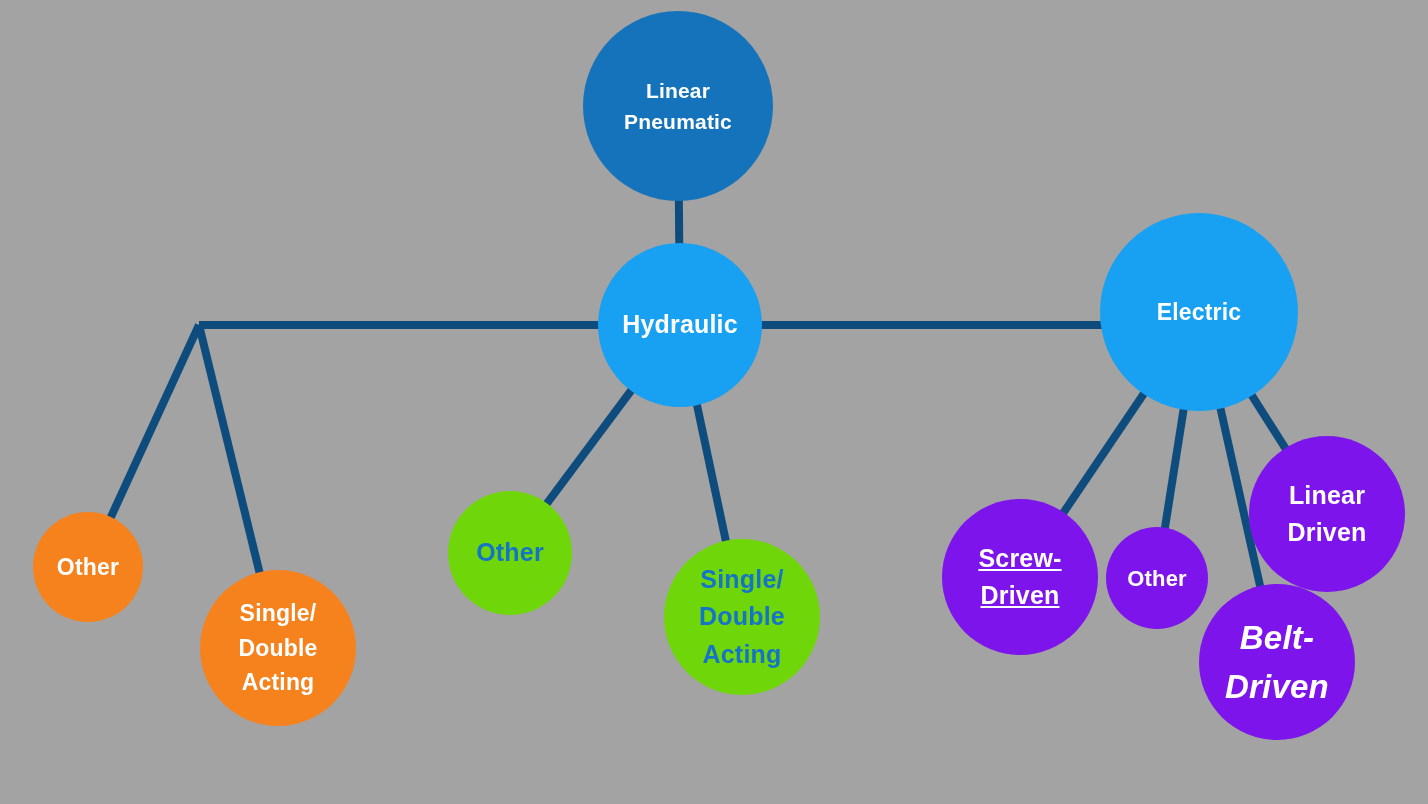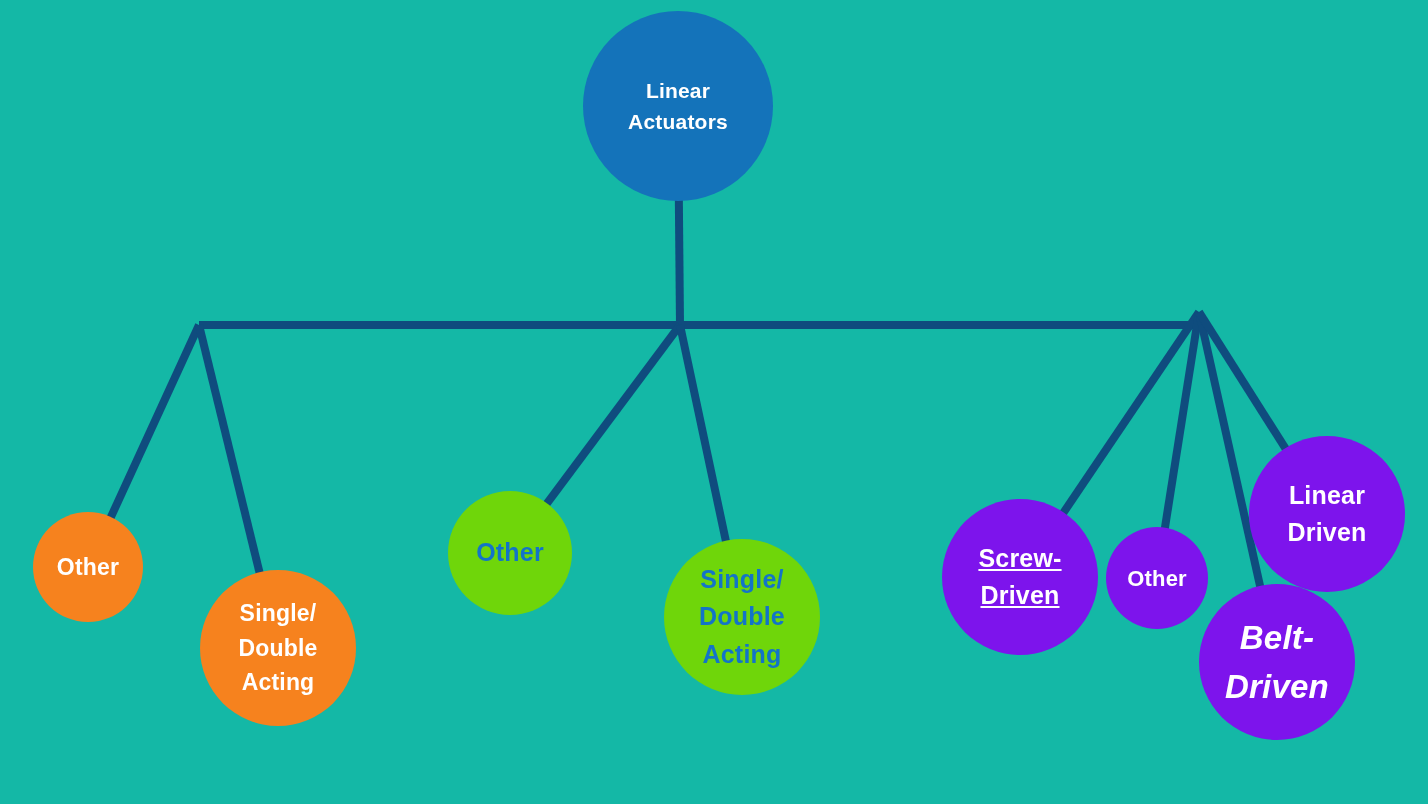--- a/index.html
+++ b/index.html
@@ -4,21 +4,21 @@
 <style>
   html, body {
     margin: 0;
     padding: 0;
     background: #ffffff;
   }
   .canvas {
     position: relative;
     width: 1428px;
     height: 804px;
-    background: #14b8a6;
+    background: #a3a3a3;
     overflow: hidden;
     font-family: "Liberation Sans", sans-serif;
   }
   svg.edges-layer {
     position: absolute;
     left: 0;
     top: 0;
     width: 1428px;
     height: 804px;
     z-index: 1;
@@ -57,25 +57,31 @@
       <line x1="680" y1="325" x2="510" y2="553" stroke="#0F4C7E" stroke-width="8"></line>
       <line x1="680" y1="325" x2="742" y2="617" stroke="#0F4C7E" stroke-width="8"></line>
       <line x1="1199" y1="312" x2="1020" y2="577" stroke="#0F4C7E" stroke-width="8"></line>
       <line x1="1199" y1="312" x2="1157" y2="578" stroke="#0F4C7E" stroke-width="8"></line>
       <line x1="1199" y1="312" x2="1277" y2="662" stroke="#0F4C7E" stroke-width="8"></line>
       <line x1="1199" y1="312" x2="1327" y2="514" stroke="#0F4C7E" stroke-width="8"></line>
     </svg>
 
   <div class="node c-root" style="left:583px; top:11px; width:190px; height:190px; font-size:21px;">
     <span>Linear</span>
-    <span>Actuators</span>
+    <span>Pneumatic</span>
   </div>
 
 
+  <div class="node c-cat" style="left:598px; top:243px; width:164px; height:164px; font-size:25px;">
+    <span>Hydraulic</span>
+  </div>
 
+  <div class="node c-cat" style="left:1100px; top:213px; width:198px; height:198px; font-size:23px;">
+    <span>Electric</span>
+  </div>
 
   <div class="node c-orange" style="left:33px; top:512px; width:110px; height:110px; font-size:23px;">
     <span>Other</span>
   </div>
 
   <div class="node c-orange" style="left:200px; top:570px; width:156px; height:156px; font-size:23px;">
     <span>Single/</span>
     <span>Double</span>
     <span>Acting</span>
   </div>

